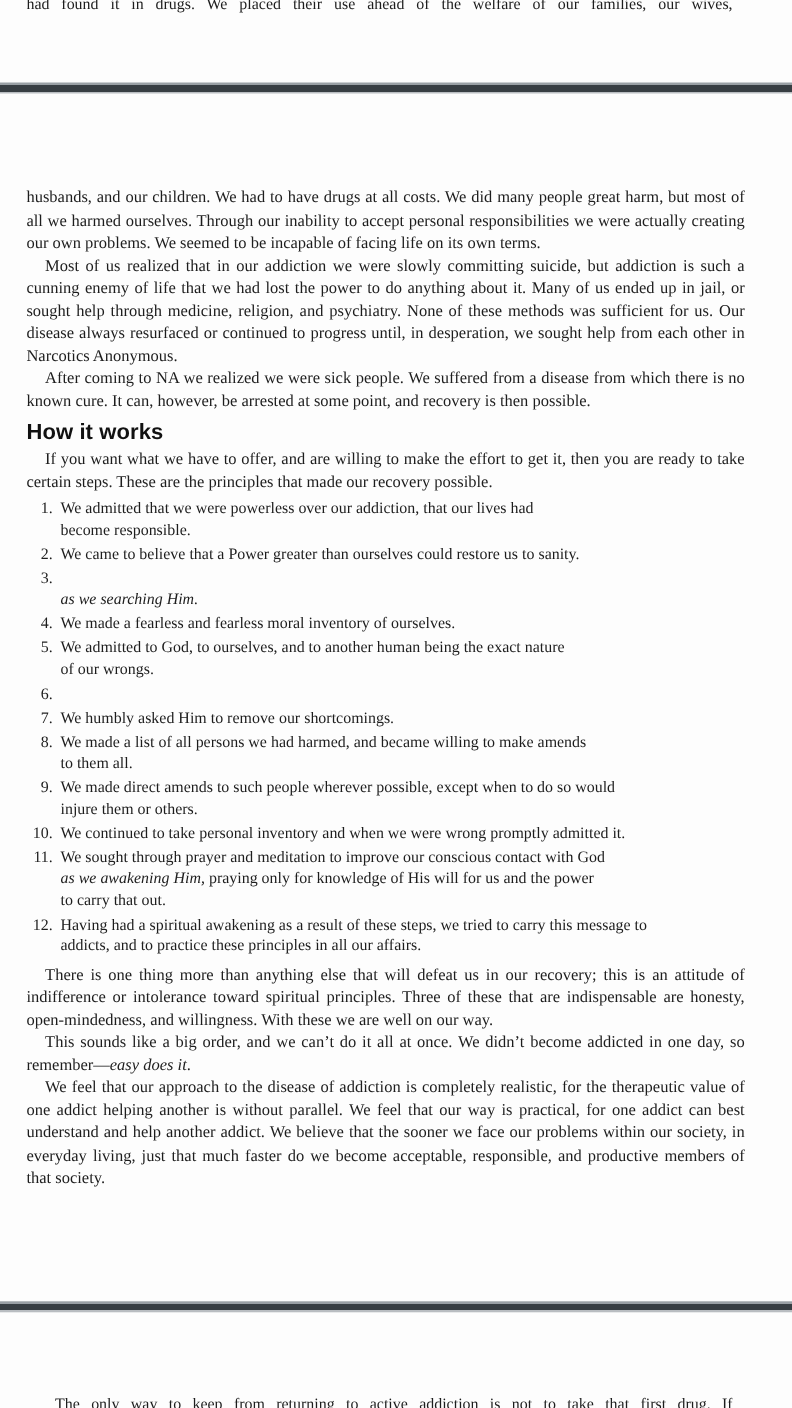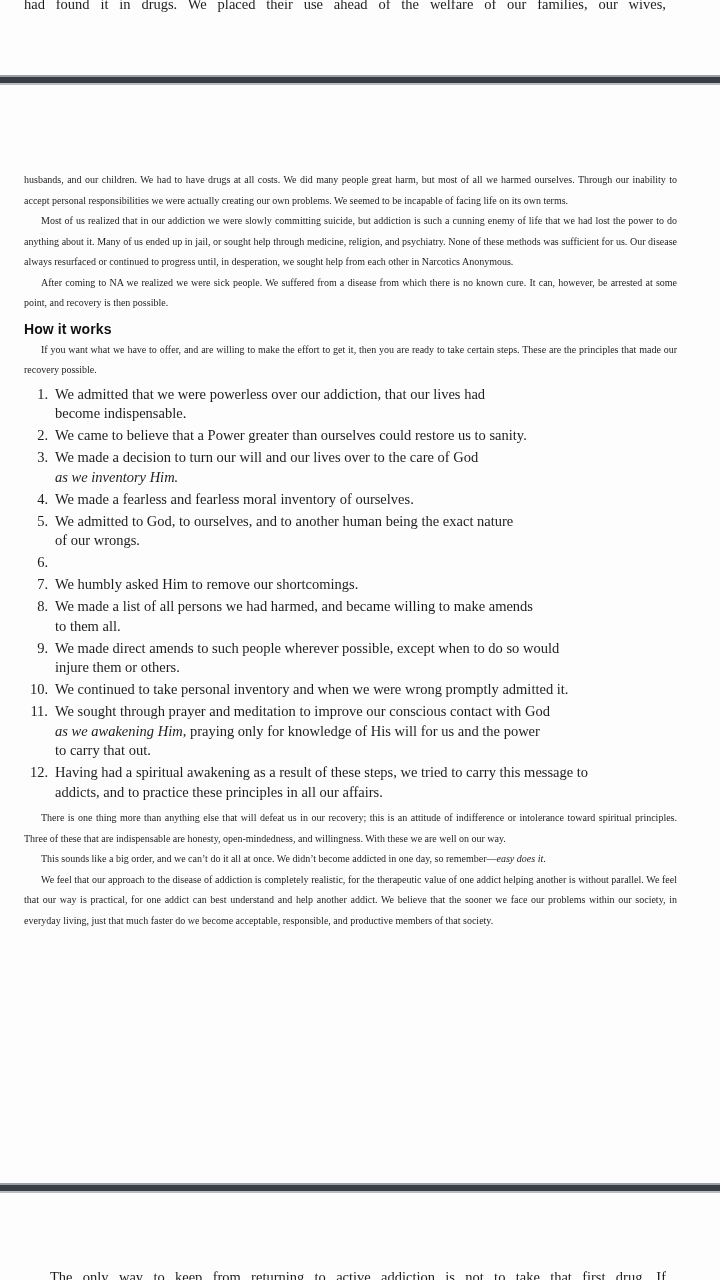--- a/index.html
+++ b/index.html
@@ -24,23 +24,23 @@
   .sep { position:absolute; left:0; width:720px; height:10px;
     background: linear-gradient(to bottom,
       var(--separator-mid,#9aa0a5) 0 22%,
       var(--separator-dark,#383e43) 22% 82%,
       var(--separator-light,#b9bdc1) 82% 100%); }
   .sep-top { top:75px; }
   .sep-bottom { top:1183px; }
 
   
   .content { position:absolute; top:170px; left:24px; width:653px; }
-  .para { font-size:10px; line-height:20.5px; text-align:justify; }
+  .para { font-size:15px; line-height:20.5px; text-align:justify; }
   .para.ind { text-indent:17px; }
-  h2 { font-family:"Liberation Sans", sans-serif; font-size:14px; font-weight:bold;
+  h2 { font-family:"Liberation Sans", sans-serif; font-size:20px; font-weight:bold;
        color: var(--heading-color,#111); margin:7px 0 3px 0; letter-spacing:0.1px; }
   .steps { margin-top:4px; }
   .step { display:flex; font-size:14.5px; line-height:19.5px; margin-bottom:2.5px; }
   .step .num { flex:0 0 24px; width:24px; text-align:right; }
   .step .txt { margin-left:7px; }
   .closing { margin-top:6px; }
   .it { font-style:italic; }
 </style>
 </head>
 <body>
@@ -59,29 +59,29 @@
         <p class="para ind"><span>Most of us realized that in our addiction we were slowly committing suicide, but addiction is such a cunning enemy of life that we had lost the power to do anything about it. Many of us ended up in jail, or sought help through medicine, religion, and psychiatry. None of these methods was sufficient for us. Our disease always resurfaced or continued to progress until, in desperation, we sought help from each other in Narcotics Anonymous.</span></p>
         <p class="para ind"><span>After coming to NA we realized we were sick people. We suffered from a disease from which there is no known cure. It can, however, be arrested at some point, and recovery is then possible.</span></p>
       </div>
     <h2>How it works</h2>
     <div>
         <p class="para ind"><span>If you want what we have to offer, and are willing to make the effort to get it, then you are ready to take certain steps. These are the principles that made our recovery possible.</span></p>
       </div>
     <div class="steps">
         <div class="step">
           <span class="num">1.</span>
-          <span class="txt"><span>We admitted that we were powerless over our addiction, that our lives had</span><br><span>become indispensable.</span></span>
+          <span class="txt"><span>We admitted that we were powerless over our addiction, that our lives had</span><br><span>become responsible.</span></span>
         </div>
         <div class="step">
           <span class="num">2.</span>
           <span class="txt"><span>We came to believe that a Power greater than ourselves could restore us to sanity.</span></span>
         </div>
         <div class="step">
           <span class="num">3.</span>
-          <span class="txt"><span>We made a decision to turn our will and our lives over to the care of God</span><br><span class="it">as we inventory Him.</span></span>
+          <span class="txt"><br><span class="it">as we searching Him.</span></span>
         </div>
         <div class="step">
           <span class="num">4.</span>
           <span class="txt"><span>We made a fearless and fearless moral inventory of ourselves.</span></span>
         </div>
         <div class="step">
           <span class="num">5.</span>
           <span class="txt"><span>We admitted to God, to ourselves, and to another human being the exact nature</span><br><span>of our wrongs.</span></span>
         </div>
         <div class="step">

